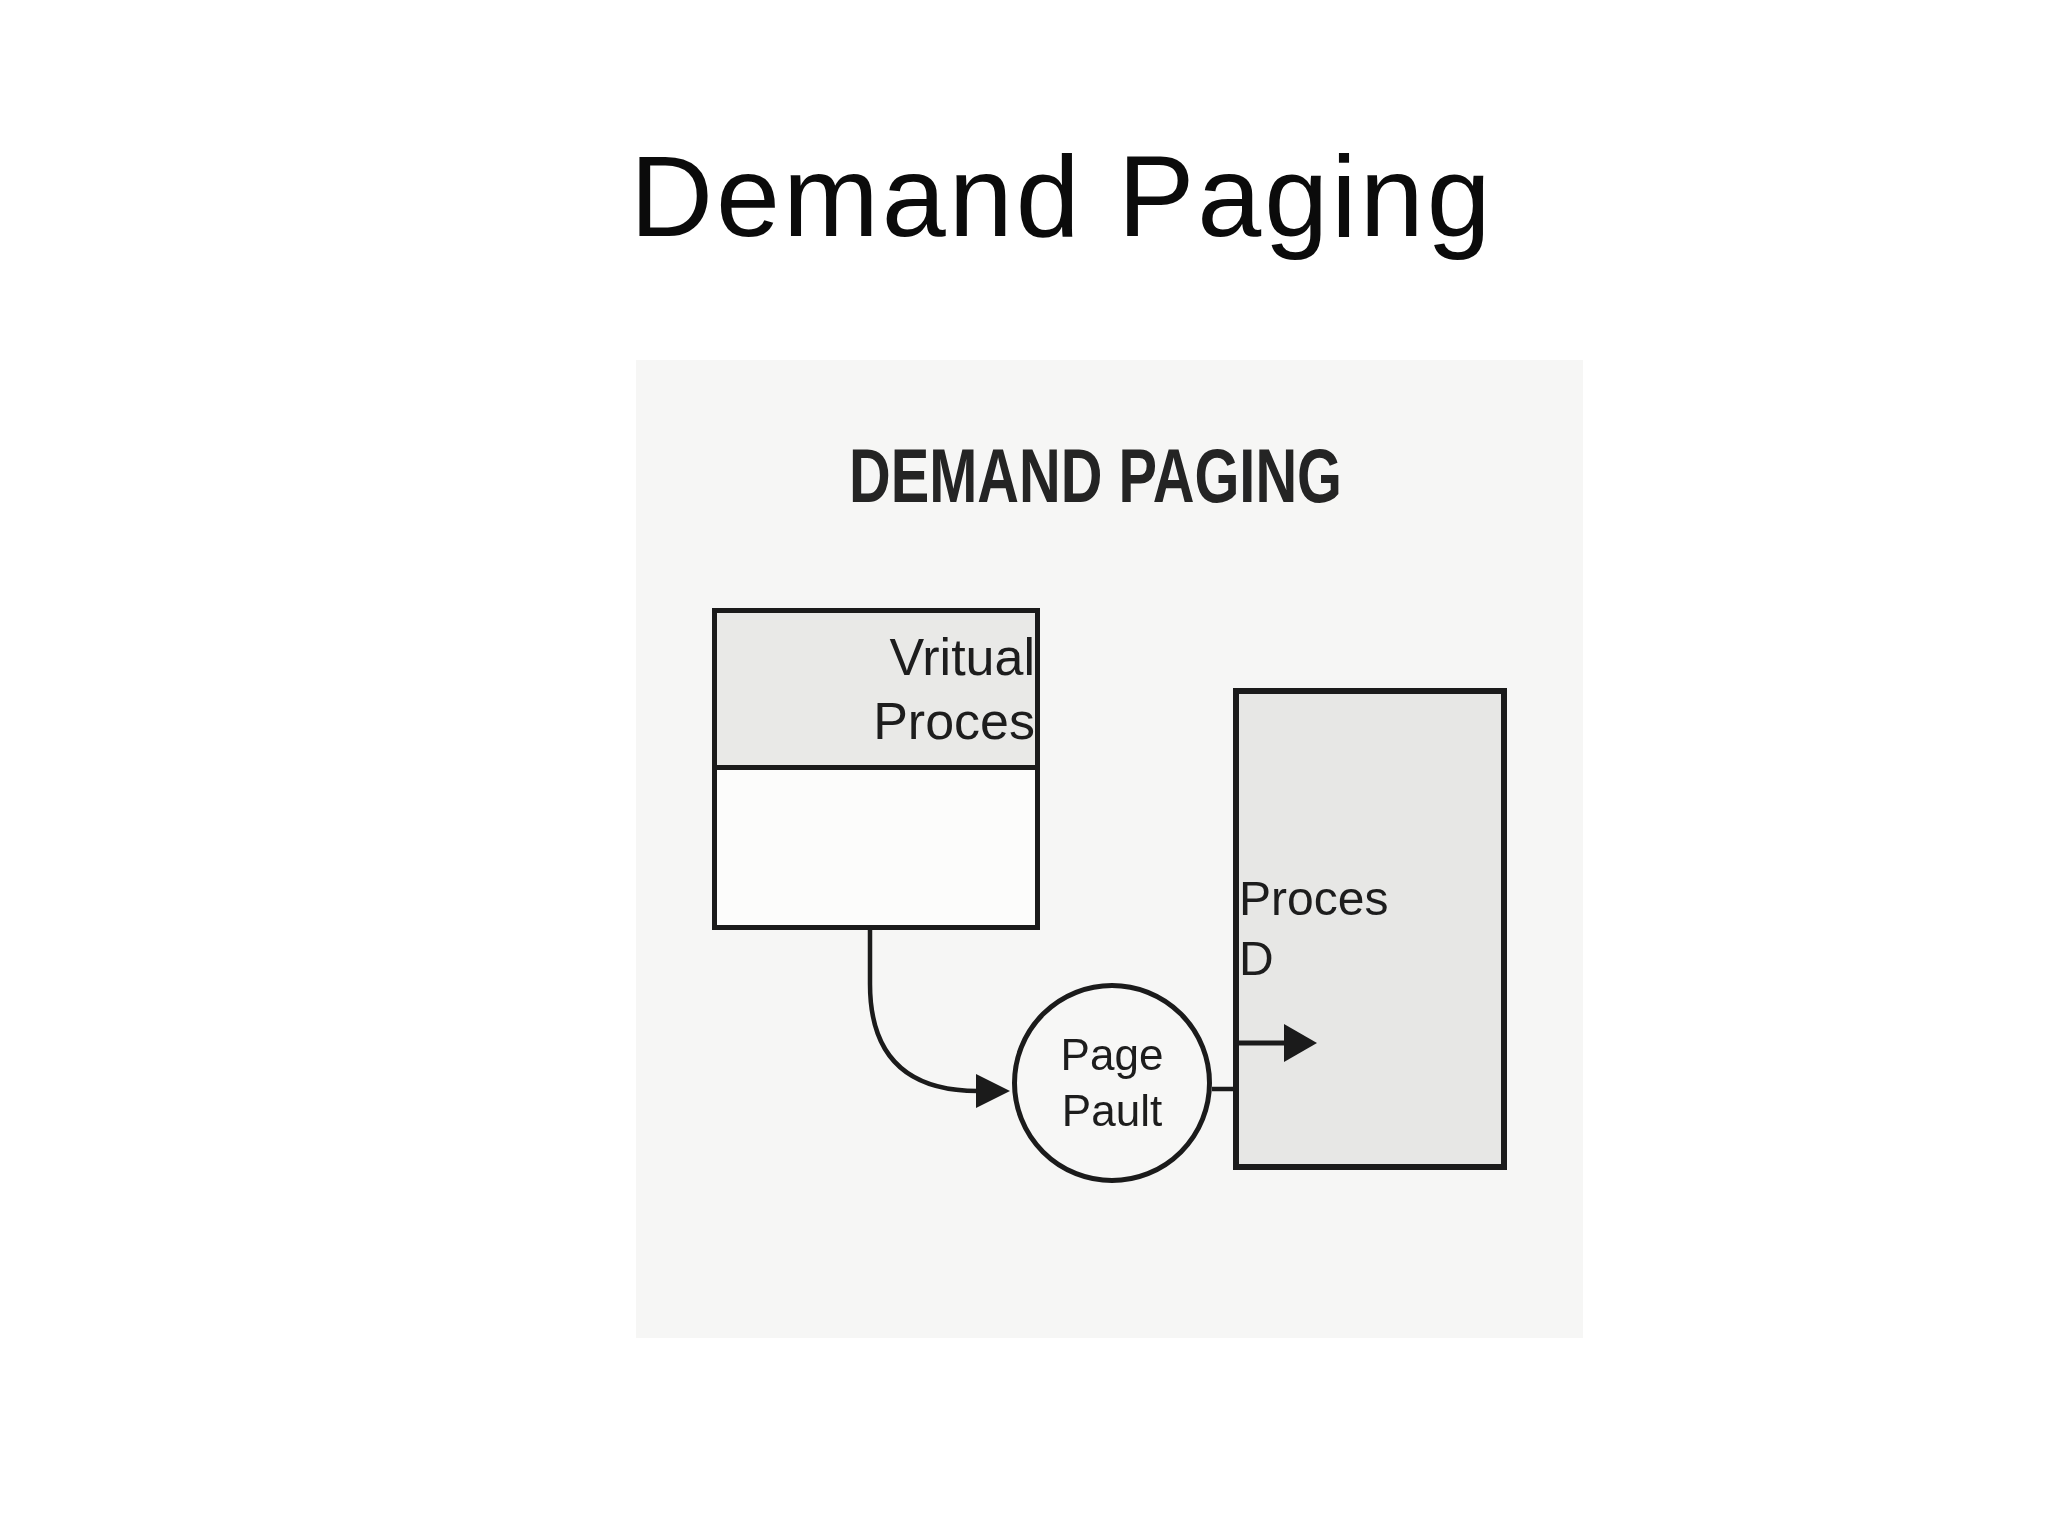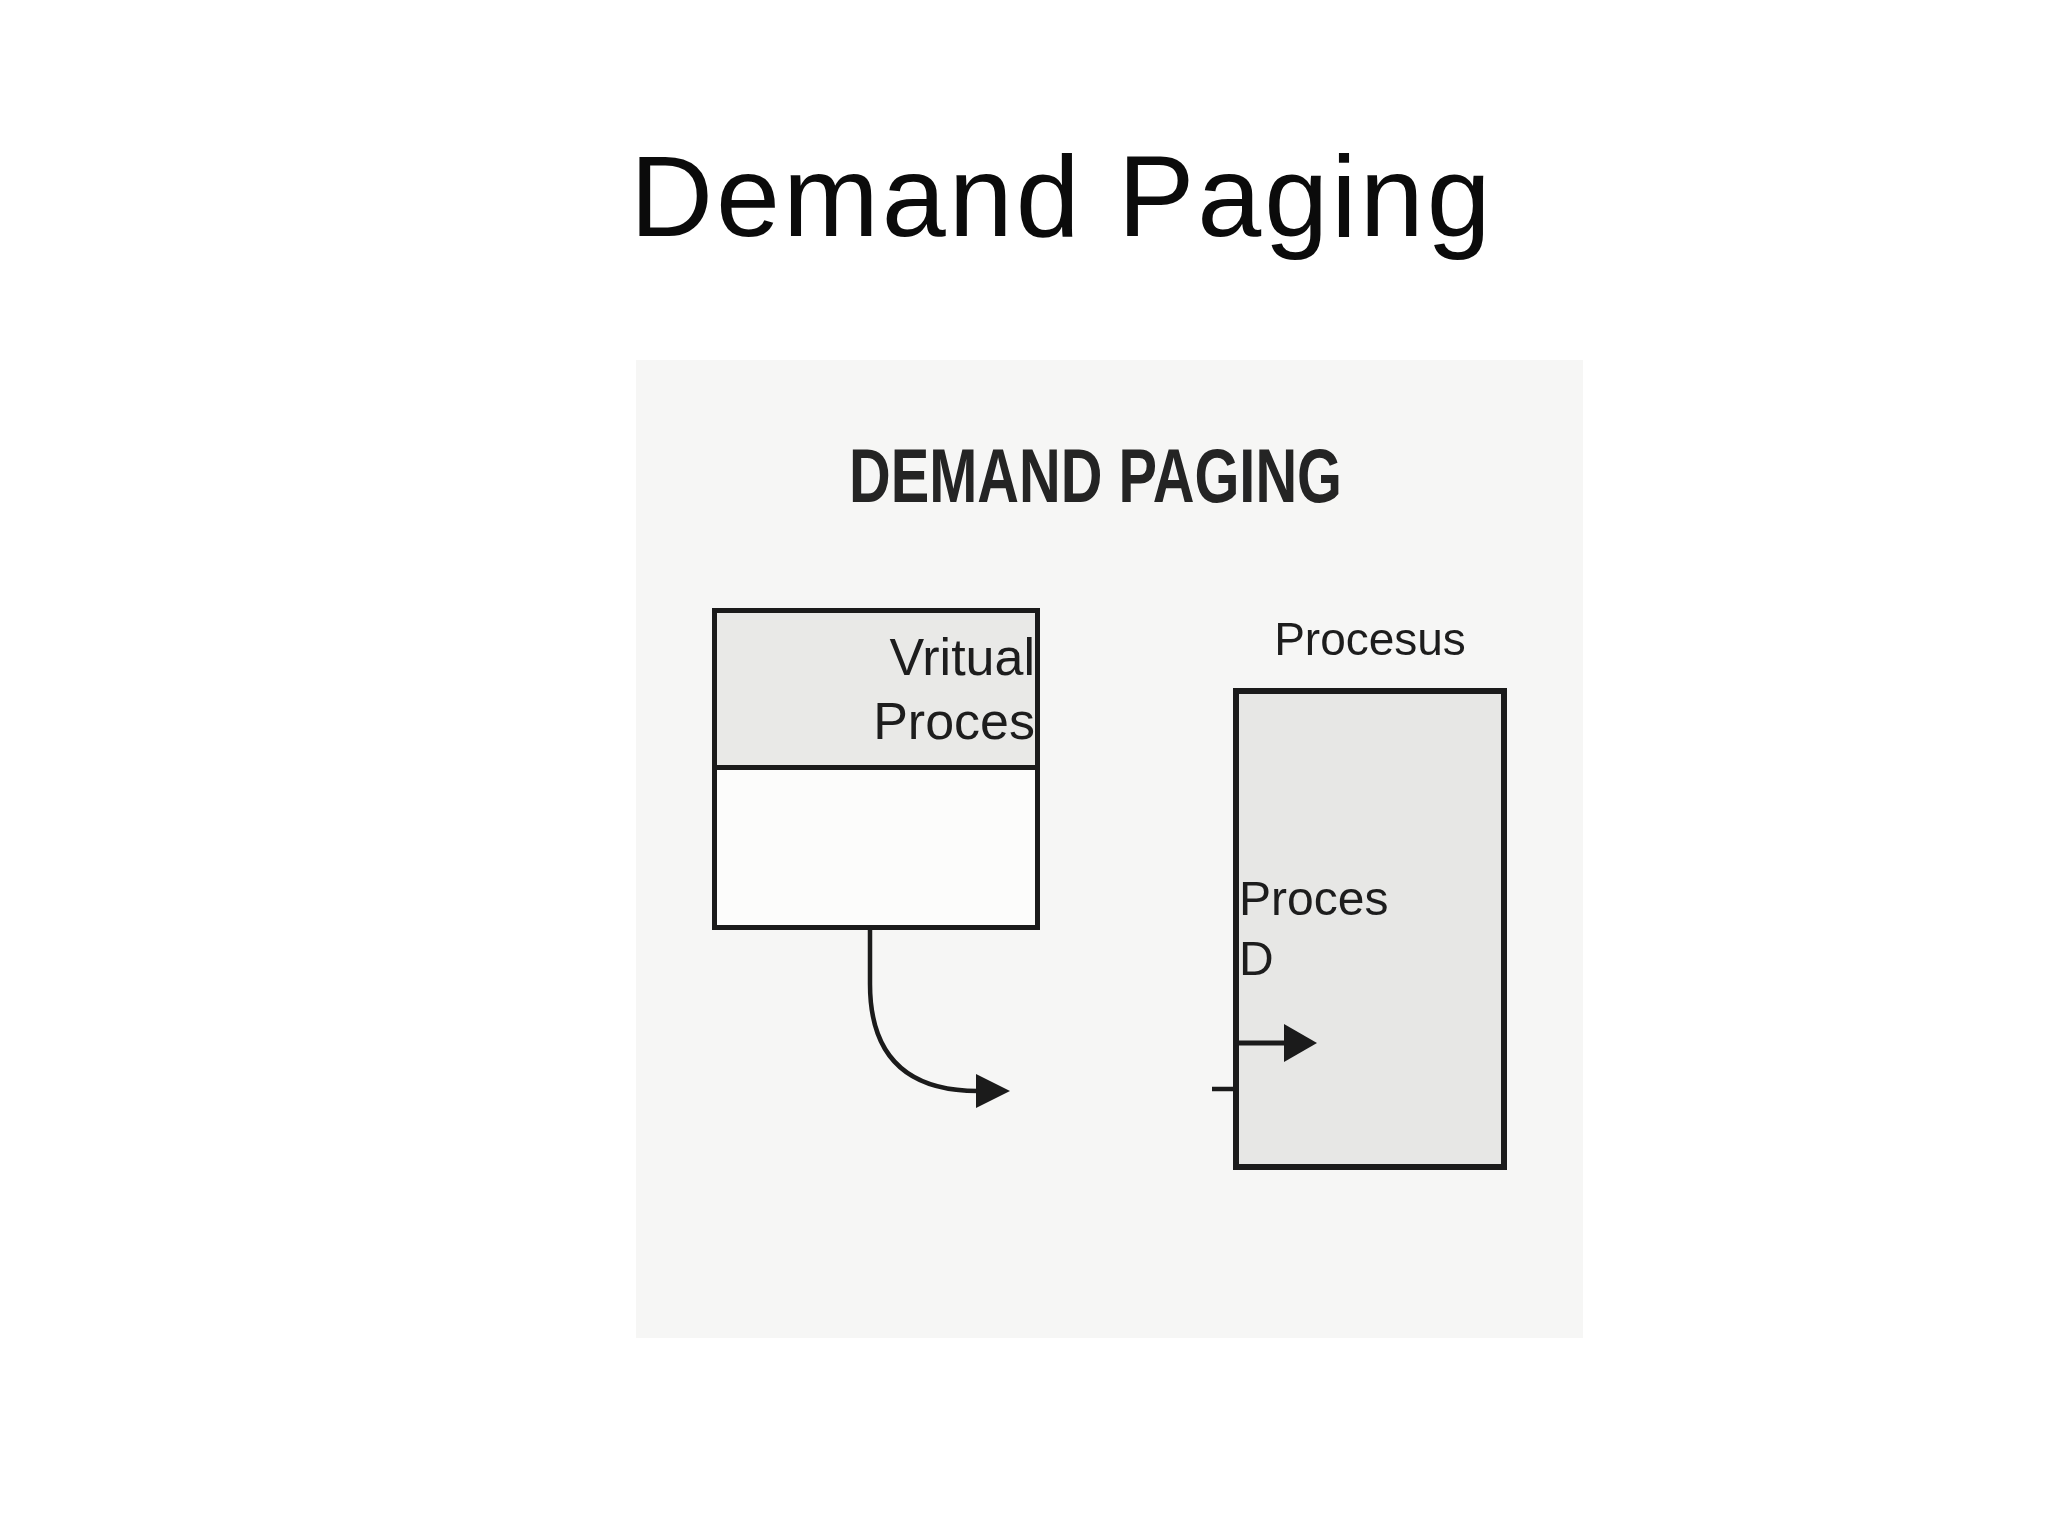--- a/index.html
+++ b/index.html
@@ -85,29 +85,32 @@
 
   <div class="panel-heading">DEMAND PAGING</div>
 
   <div class="vm-box">
     <div class="vm-header">
       <span>Vritual</span>
       <span>Proces</span>
     </div>
   </div>
 
-  <div class="stack-caption">Procesus</div>
 
   <div class="stack-box">
     <div class="stack-bottom">
       <span>Proces</span>
       <span>D</span>
     </div>
   </div>
 
+  <div class="fault-circle">
+    <span>Page</span>
+    <span>Pault</span>
+  </div>
 
   <svg class="arrow-layer" viewBox="0 0 947 978" xmlns="http://www.w3.org/2000/svg">
     <path d="M 234 569 L 234 624 Q 234 731 342 731" stroke-width="4.5" stroke-linecap="round"></path>
     <polygon points="374,731 340,714 340,748"></polygon>
     <line x1="576" y1="729" x2="599" y2="729" stroke-width="4.5"></line>
     <line x1="599" y1="683" x2="652" y2="683" stroke-width="5"></line>
     <polygon points="681,683 648,664 648,702"></polygon>
   </svg>
 
 </div>

